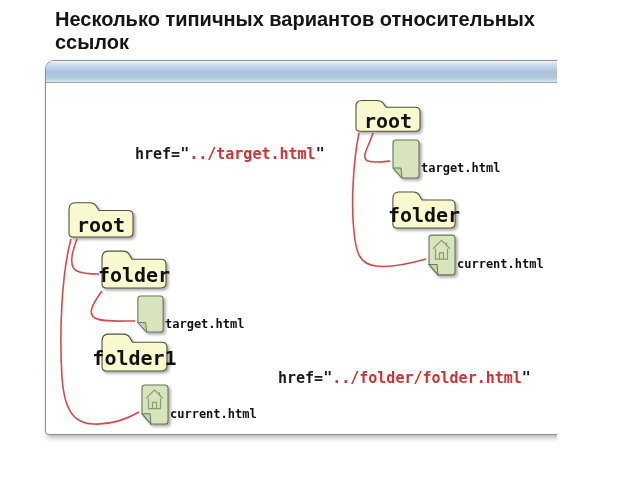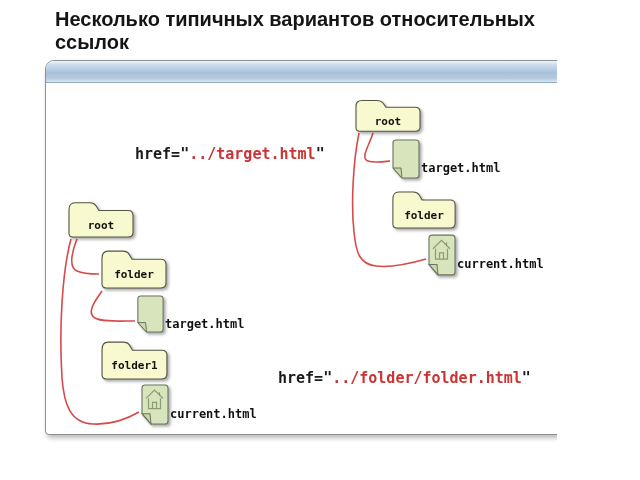--- a/index.html
+++ b/index.html
@@ -29,21 +29,21 @@
   .node svg{position:absolute;left:0;top:0;width:100%;height:100%;
     filter:drop-shadow(2px 2px 1.5px rgba(60,60,60,0.45));}
   .folder-shape{fill:#f9f9cf;stroke:#555544;stroke-width:1.1px;}
   .file-shape{fill:#d8e5bc;stroke:#6b7560;stroke-width:1.1px;}
   .file-fold{fill:#c7d7a8;stroke:#6b7560;stroke-width:1px;}
   .house{fill:none;stroke:#8b9b72;stroke-width:1.2px;}
   .folder-label{
     position:absolute;left:0;right:0;top:12px;bottom:0;
     display:flex;align-items:center;justify-content:center;
     font-family:"DejaVu Sans Mono",monospace;font-weight:bold;
-    font-size:11px;color:#111;
+    font-size:20px;color:#111;
   }
   .file-label{
     position:absolute;white-space:nowrap;
     font-family:"DejaVu Sans Mono",monospace;font-weight:bold;
     font-size:12px;color:#111;
   }
   .href{
     position:absolute;white-space:nowrap;
     font-family:"DejaVu Sans Mono",monospace;font-weight:bold;
     font-size:15px;color:#1a1a1a;
@@ -132,21 +132,21 @@
   </div>
 
   <div class="node" style="left:134px;top:294px;width:32px;height:40px;">
     <svg viewBox="0 0 33 42" preserveAspectRatio="none">
       <path class="file-shape" d="M7,2 L27,2 Q30,2 30,5 L30,37 Q30,40 27,40 L13,40 L4,30 L4,5 Q4,2 7,2 Z"></path>
       <path class="file-fold" d="M13,40 L12,30 L4,30 Z"></path>
     </svg>
   </div>
   <span class="file-label" style="left:165px;top:317px;">target.html</span>
 
-  <div class="node" style="left:98px;top:338px;width:73px;height:43px;">
+  <div class="node" style="left:98px;top:330px;width:73px;height:43px;">
     <svg viewBox="0 0 72 42" preserveAspectRatio="none">
       <path class="folder-shape" d="M8,40 Q4,40 4,36 L4,11 Q4,4 10,4 L25,4 Q29,4 31,7 L34,12 L63,12 Q68,12 68,17 L68,35 Q68,40 63,40 Z"></path>
     </svg>
     <span class="folder-label">folder1</span>
   </div>
 
   <div class="node" style="left:138px;top:383px;width:33px;height:43px;">
     <svg viewBox="0 0 33 42" preserveAspectRatio="none">
       <path class="file-shape" d="M7,2 L27,2 Q30,2 30,5 L30,37 Q30,40 27,40 L13,40 L4,30 L4,5 Q4,2 7,2 Z"></path>
       <path class="file-fold" d="M13,40 L12,30 L4,30 Z"></path>

